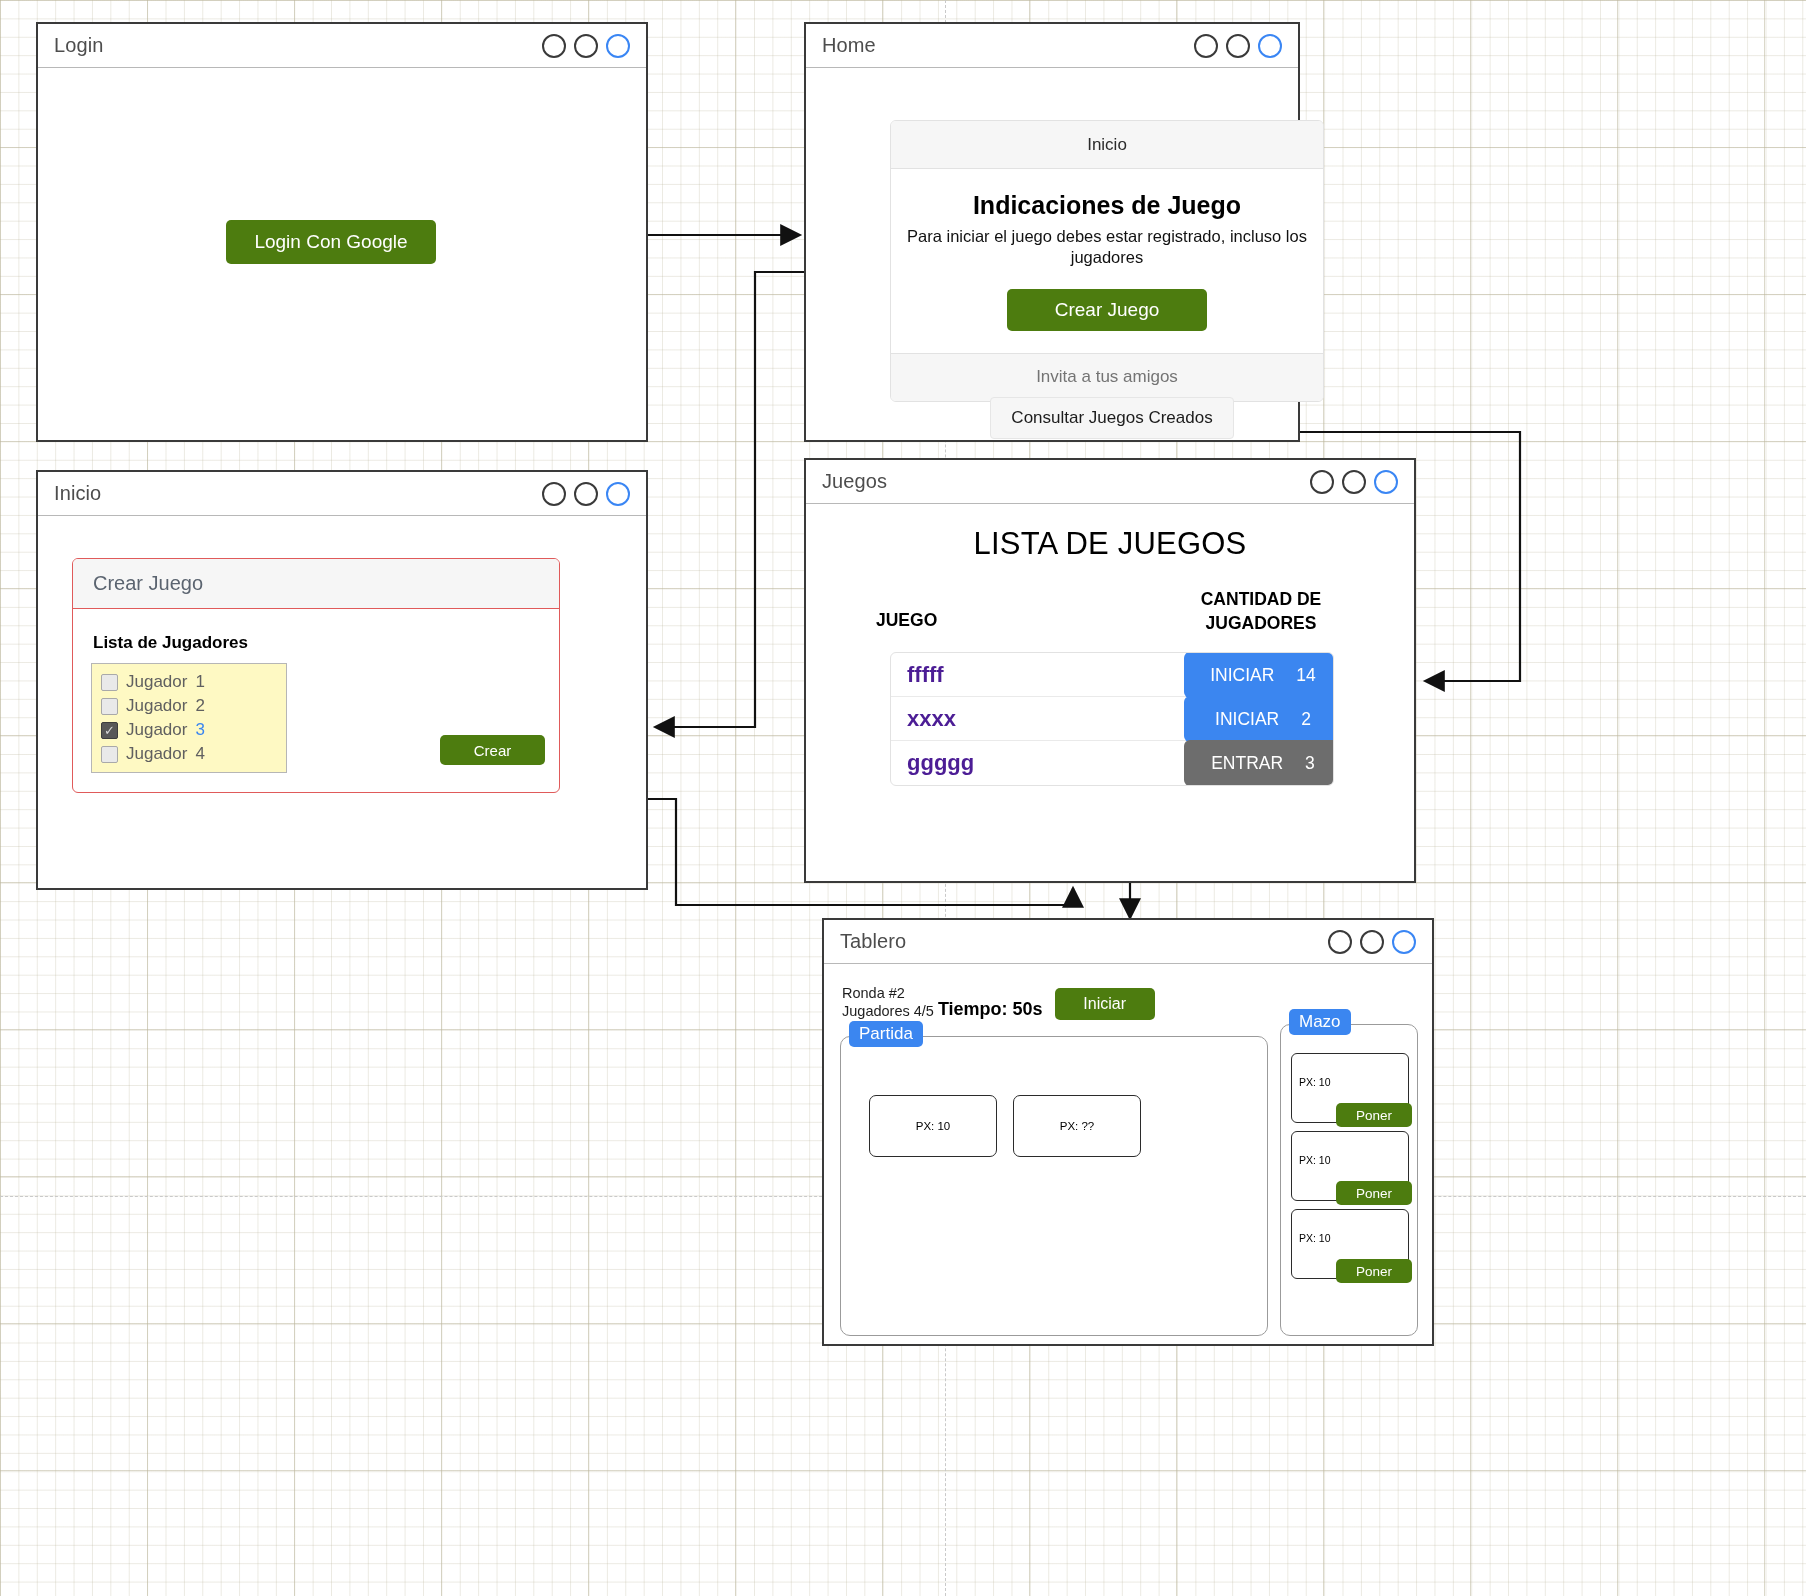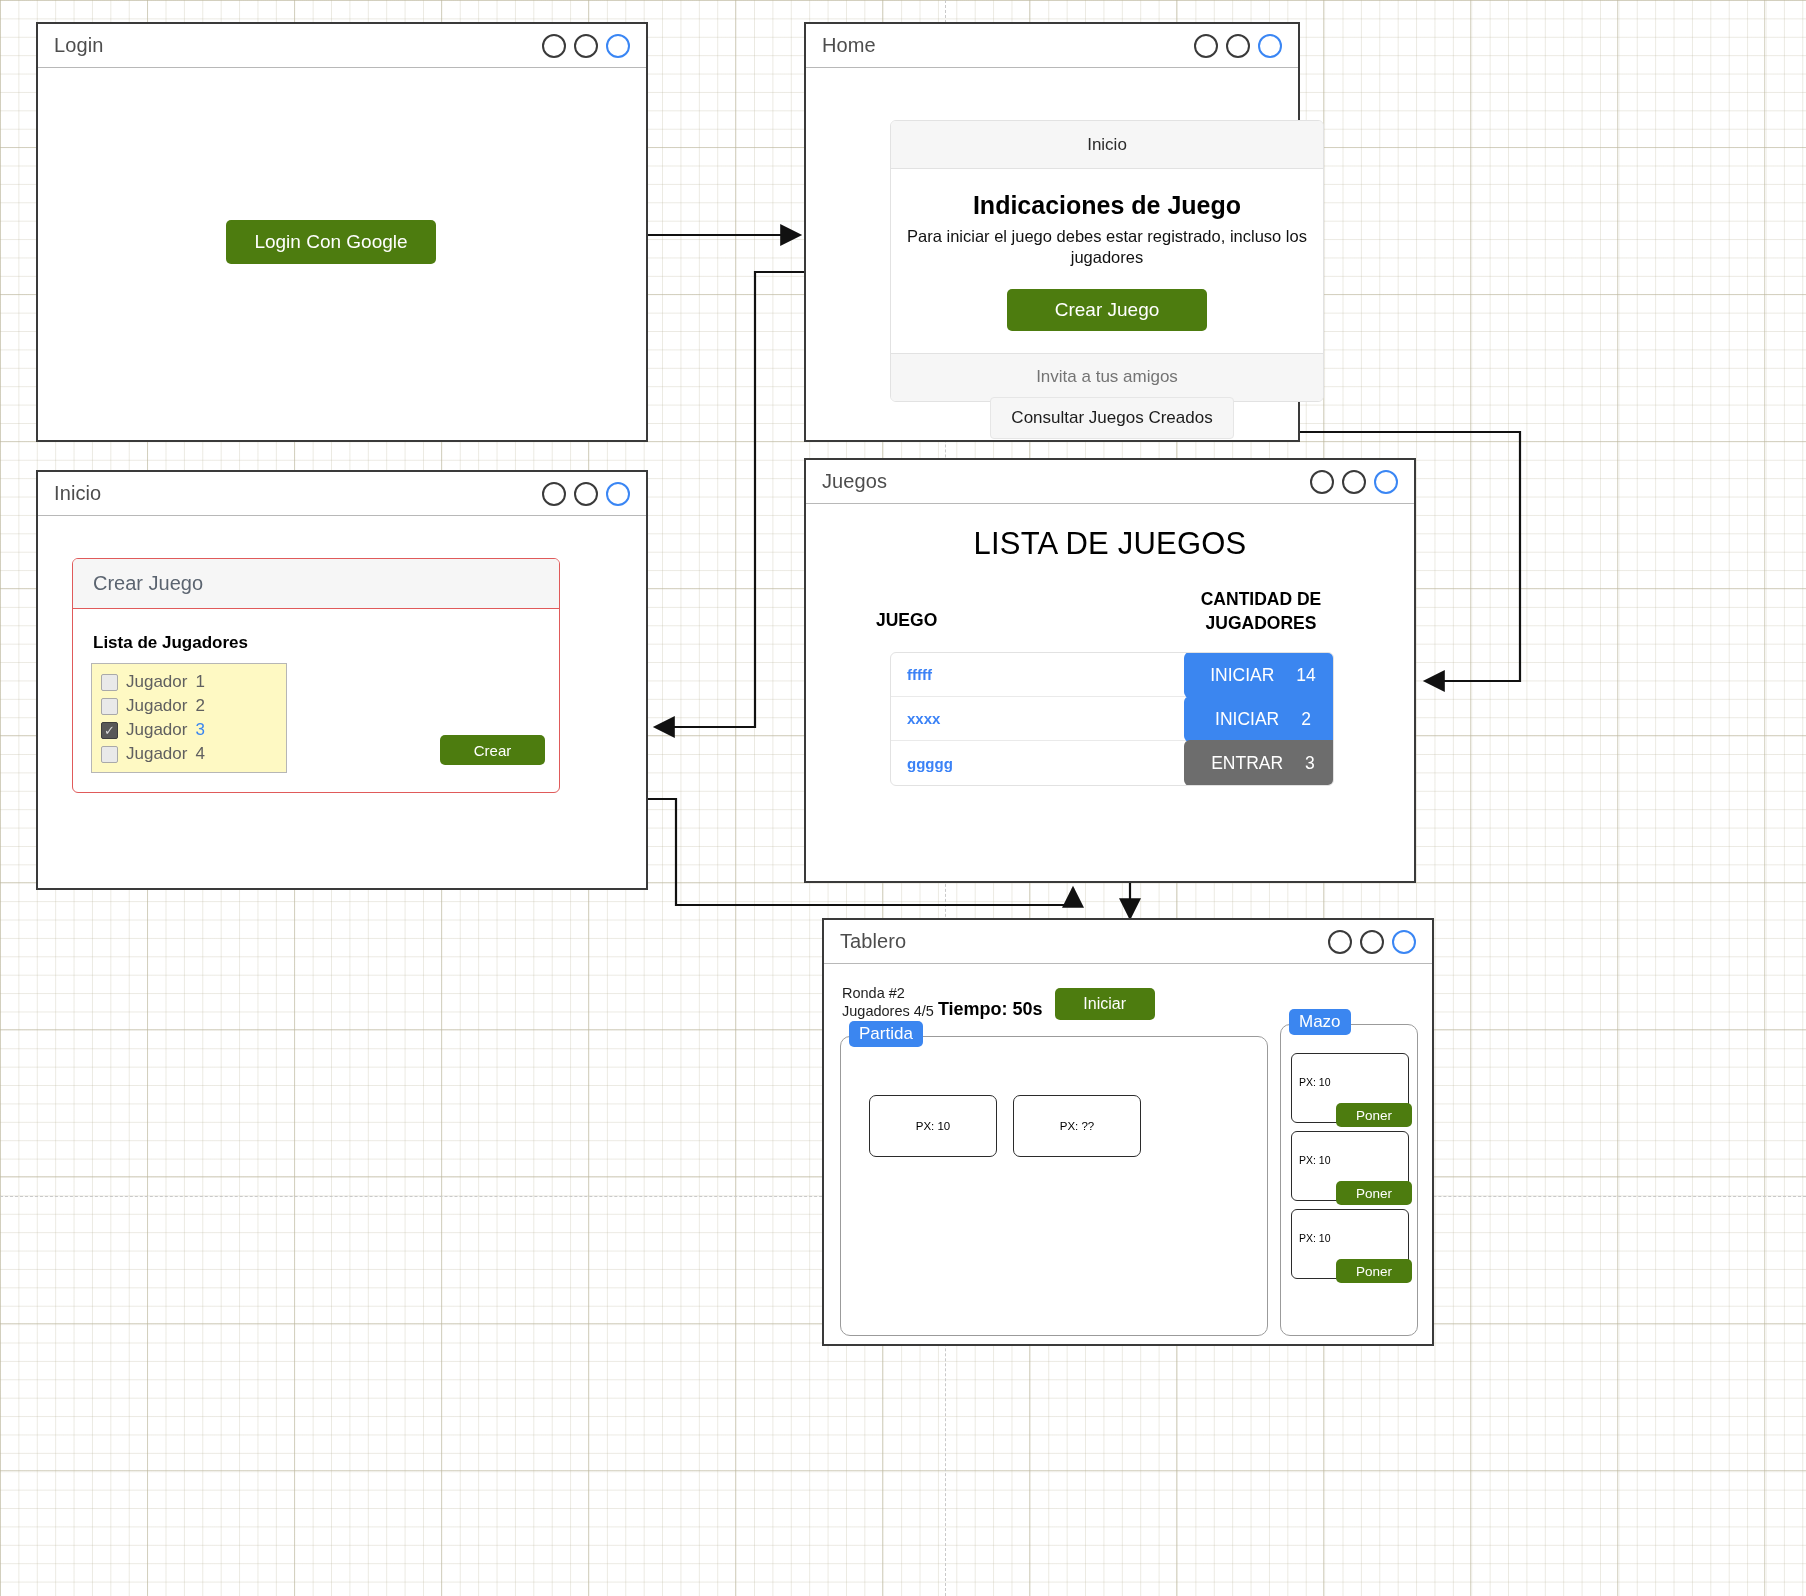--- a/index.html
+++ b/index.html
@@ -111,21 +111,21 @@
   
   #win-juegos { left:804px; top:458px; width:612px; height:425px; }
   #juegos-title { text-align:center; font-size:31px; font-weight:normal; color:#000; margin:22px 0 0 0; letter-spacing:.2px; }
   .juegos-headers { position:absolute; left:0; right:0; top:84px; height:52px; }
   .hd-juego { position:absolute; left:70px; top:22px; font-size:17.5px; font-weight:bold; color:#000; }
   .hd-cant { position:absolute; left:346px; top:0; width:218px; text-align:center;
              font-size:17.5px; font-weight:bold; color:#000; line-height:1.35; }
   .juegos-table { position:absolute; left:84px; top:148px; width:444px; border:1px solid #e2e2e2; border-radius:6px; overflow:hidden; background:#fff; }
   .jrow { height:44px; display:flex; align-items:stretch; border-bottom:1px solid #eaeaea; position:relative; }
   .jrow:last-child { border-bottom:none; }
-  .jname { flex:1 1 auto; display:flex; align-items:center; padding-left:16px; font-size:15px; color:#3b82f6; font-weight:bold; }
+  .jname { flex:1 1 auto; display:flex; align-items:center; padding-left:16px; font-size:22px; color:#4c1d95; font-weight:bold; }
   .jbtn { position:absolute; right:-9px; top:-1px; width:158px; height:46px; border-radius:6px;
           display:flex; align-items:center; justify-content:center; gap:22px;
           color:#fff; font-size:17.5px; }
   .jbtn.blue { background:#3b86f0; }
   .jbtn.grey { background:#6d6d6d; }
   .jbtn .num { font-size:17.5px; }
 
   
   #win-tablero { left:822px; top:918px; width:612px; height:428px; }
   .tb-top { position:absolute; left:18px; top:12px; right:27px; height:44px; display:flex; align-items:flex-end; gap:4px; }

